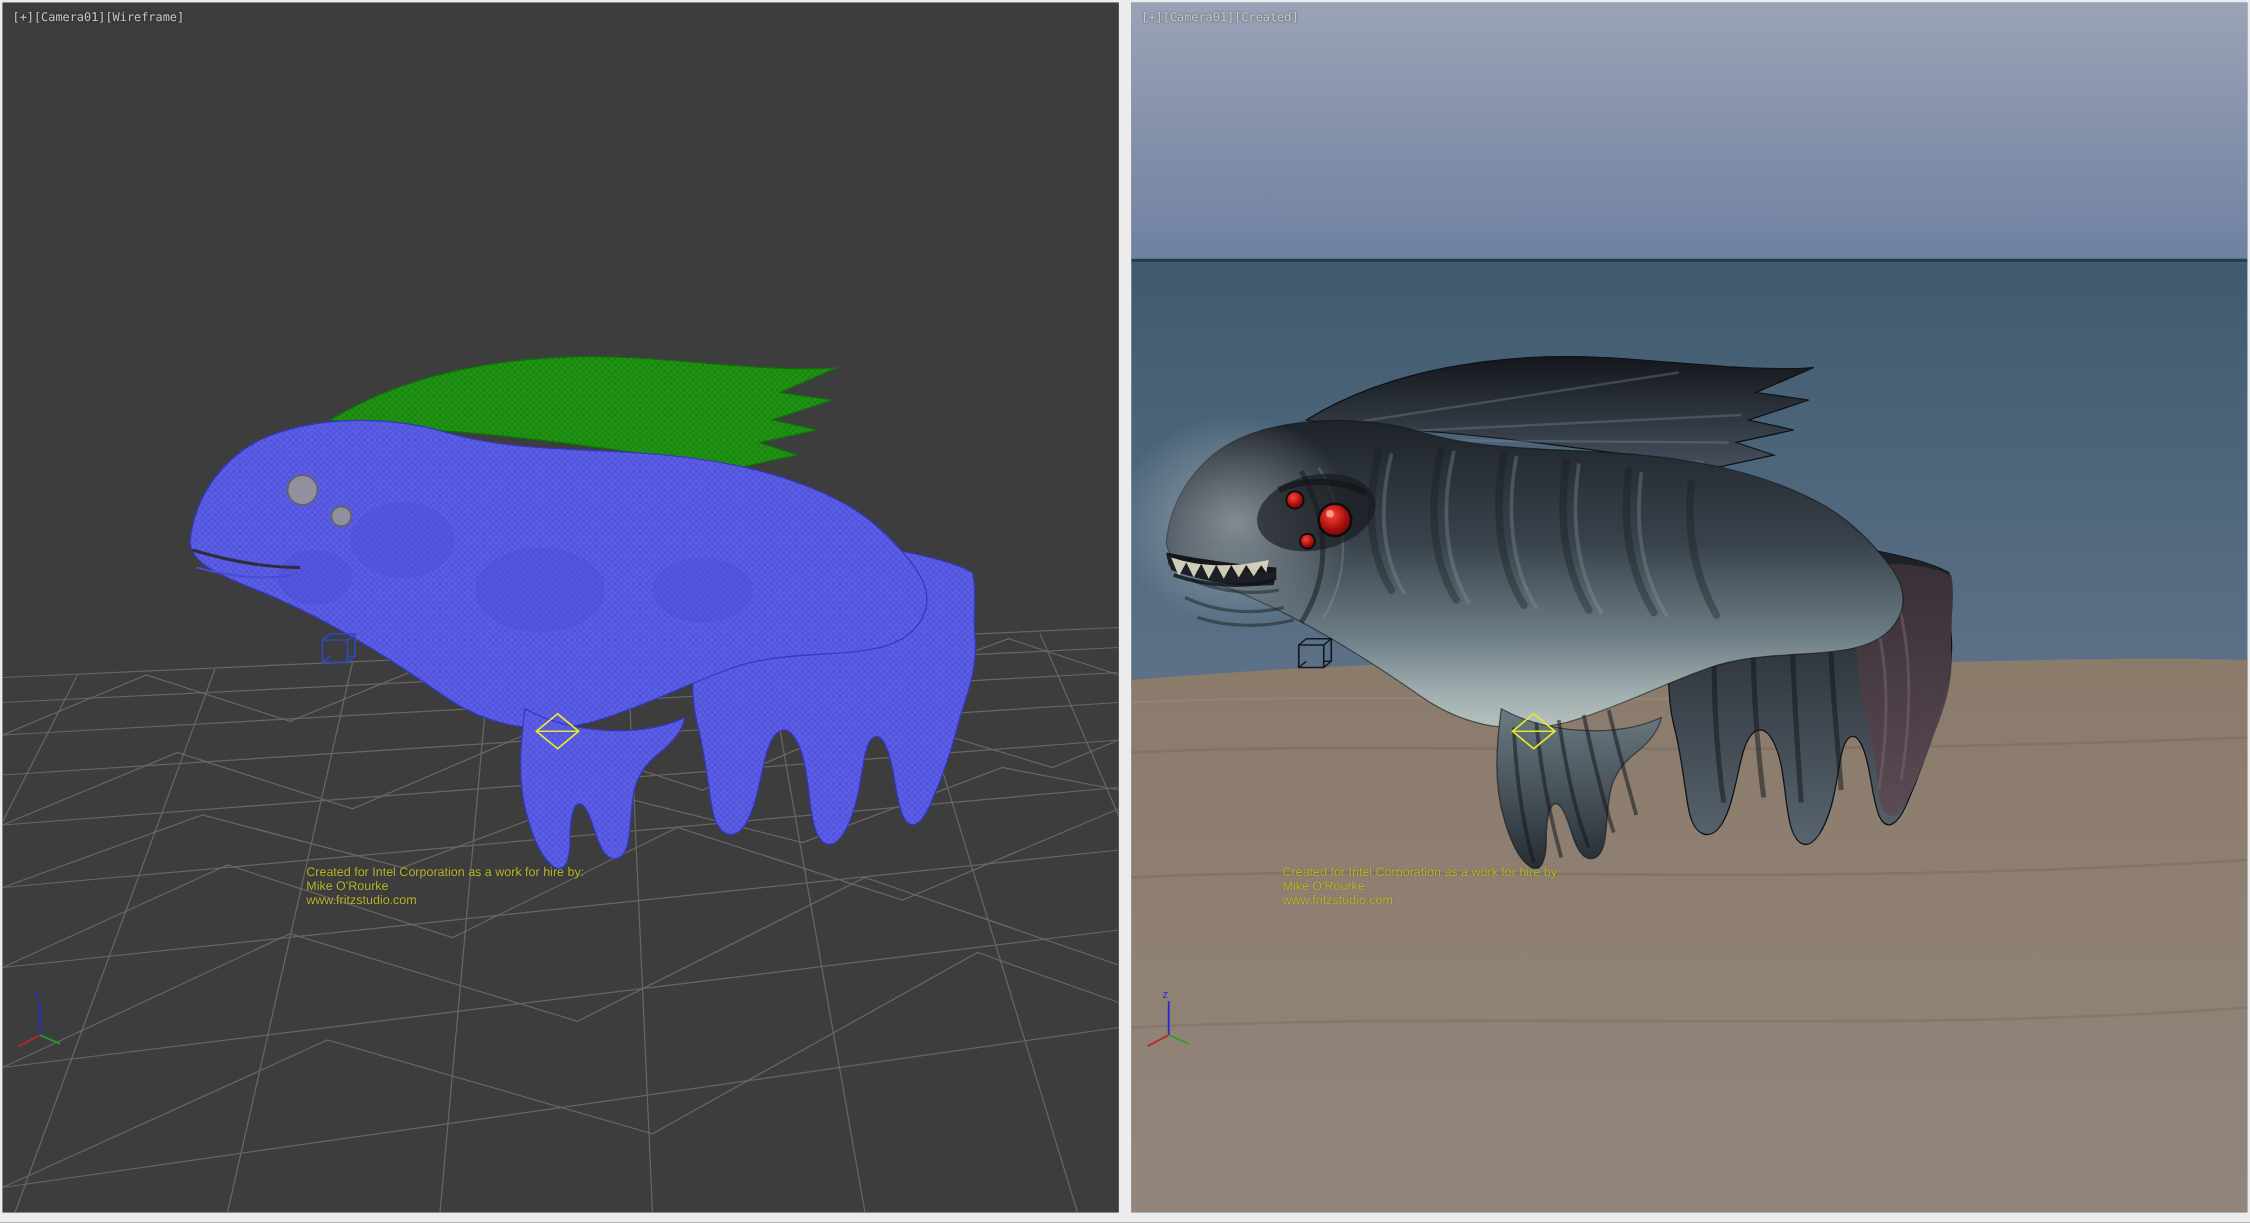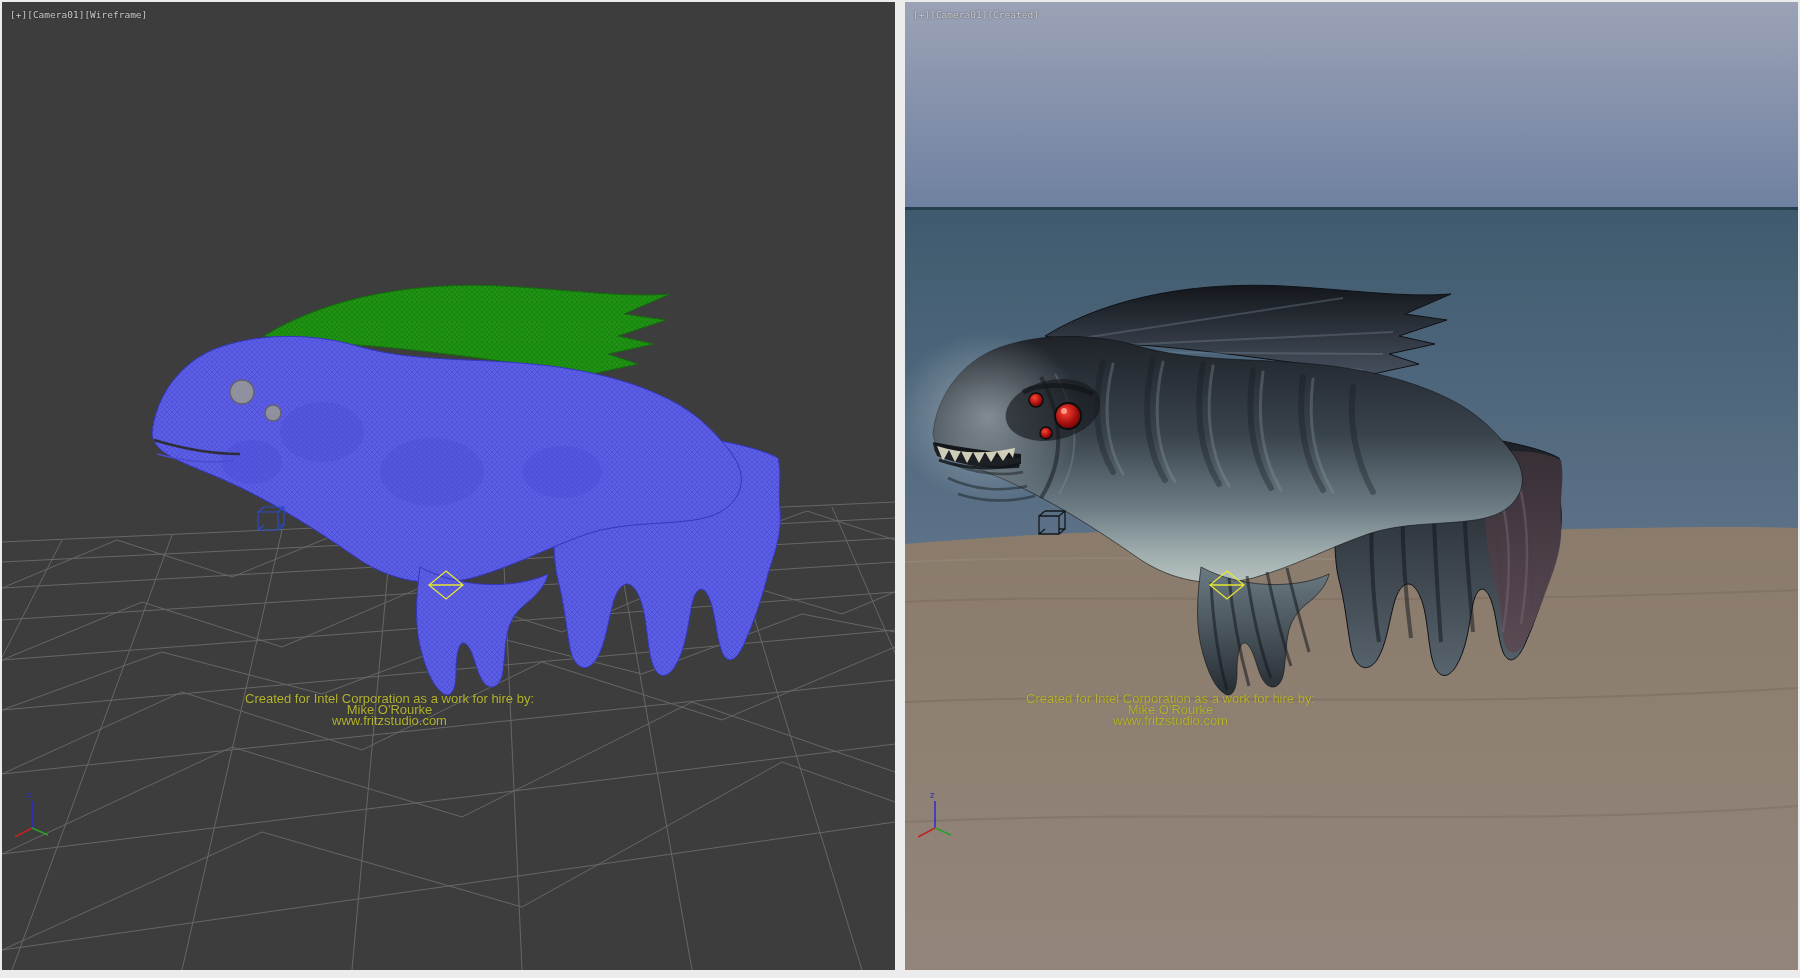--- a/index.html
+++ b/index.html
@@ -20,22 +20,22 @@
   .vp-label{
     position:absolute;left:8px;top:7px;z-index:5;
     font-family:"DejaVu Sans Mono",monospace;font-size:9.5px;
     color:var(--viewport_label);letter-spacing:0px;
     text-shadow:0 0 2px rgba(0,0,0,.55);
     cursor:default;white-space:nowrap;
   }
   .vp-label span{padding:0;}
   .watermark{
     position:absolute;z-index:4;
-    font-size:13px;line-height:11px;color:var(--watermark_text);
-    white-space:nowrap;text-shadow:0 0 1px rgba(0,0,0,.3);text-align:center;
+    font-size:10px;line-height:11px;color:var(--watermark_text);
+    white-space:nowrap;text-shadow:0 0 1px rgba(0,0,0,.3);
   }
   .wm-left{left:243px;top:691px;}
   .wm-right{left:121px;top:691px;}
 </style>
 </head>
 <body>
 
 <div class="stage">
 
   <div class="vp vp-left">

